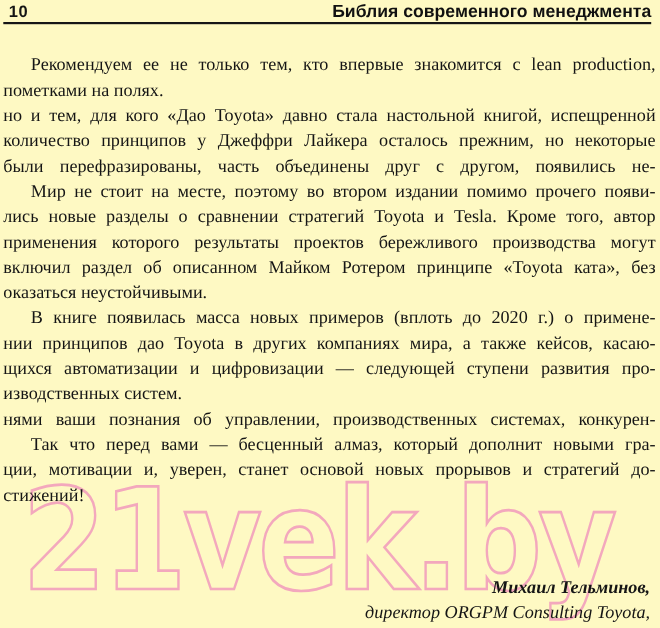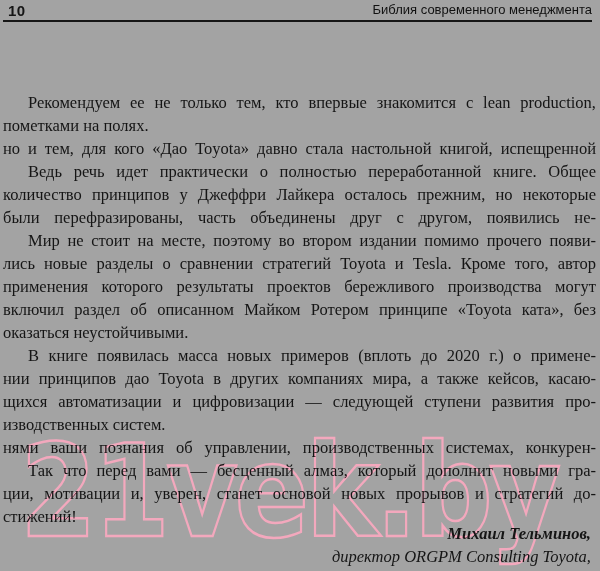--- a/index.html
+++ b/index.html
@@ -4,21 +4,21 @@
 <style>
   html, body {
     margin: 0;
     padding: 0;
     background: #ffffff;
   }
   .page {
     position: relative;
     width: 600px;
     height: 571px;
-    background: #a3a3a3;
+    background: #fef9c3;
     overflow: hidden;
     font-family: "Liberation Serif", serif;
     color: #151515;
   }
   
   .runhead {
     position: absolute;
     top: 2px;
     left: 8px;
     right: 8px;
@@ -27,42 +27,41 @@
     justify-content: space-between;
     align-items: flex-start;
     font-family: "Liberation Sans", sans-serif;
   }
   .pagenum {
     font-size: 15px;
     font-weight: 700;
     letter-spacing: 0.5px;
   }
   .booktitle {
-    font-size: 13px;
-    font-weight: 400;
+    font-size: 16px;
+    font-weight: 700;
     color: #111;
   }
   .headrule {
     position: absolute;
     top: 20px;
     left: 3px;
     right: 8px;
     height: 0;
     border-top: 2px solid #161616;
   }
   
   .bodytext {
     position: absolute;
     top: 47px;
     left: 3px;
     right: 4px;
     z-index: 2;
     font-size: 16.5px;
     line-height: 23px;
-    margin-top: 44px;
   }
   .line {
     text-align: justify;
     text-align-last: justify;
     white-space: normal;
   }
   .line.first { text-indent: 25px; }
   .line.plast { text-align-last: left; }
   
   .signature {
@@ -107,21 +106,20 @@
   </div>
 
   <div class="headrule"></div>
 
   <div class="watermark">21vek.by</div>
 
   <div class="bodytext">
       <div class="line first">Рекомендуем ее не только тем, кто впервые знакомится с lean production,</div>
       <div class="line plast">пометками на полях.</div>
       <div class="line">но и тем, для кого «Дао Toyota» давно стала настольной книгой, испещренной</div>
-      <div class="line first">Ведь речь идет практически о полностью переработанной книге. Общее</div>
       <div class="line">количество принципов у Джеффри Лайкера осталось прежним, но некоторые</div>
       <div class="line">были перефразированы, часть объединены друг с другом, появились не-</div>
       <div class="line first">Мир не стоит на месте, поэтому во втором издании помимо прочего появи-</div>
       <div class="line">лись новые разделы о сравнении стратегий Toyota и Tesla. Кроме того, автор</div>
       <div class="line">применения которого результаты проектов бережливого производства могут</div>
       <div class="line">включил раздел об описанном Майком Ротером принципе «Toyota ката», без</div>
       <div class="line plast">оказаться неустойчивыми.</div>
       <div class="line first">В книге появилась масса новых примеров (вплоть до 2020 г.) о примене-</div>
       <div class="line">нии принципов дао Toyota в других компаниях мира, а также кейсов, касаю-</div>
       <div class="line">щихся автоматизации и цифровизации — следующей ступени развития про-</div>

